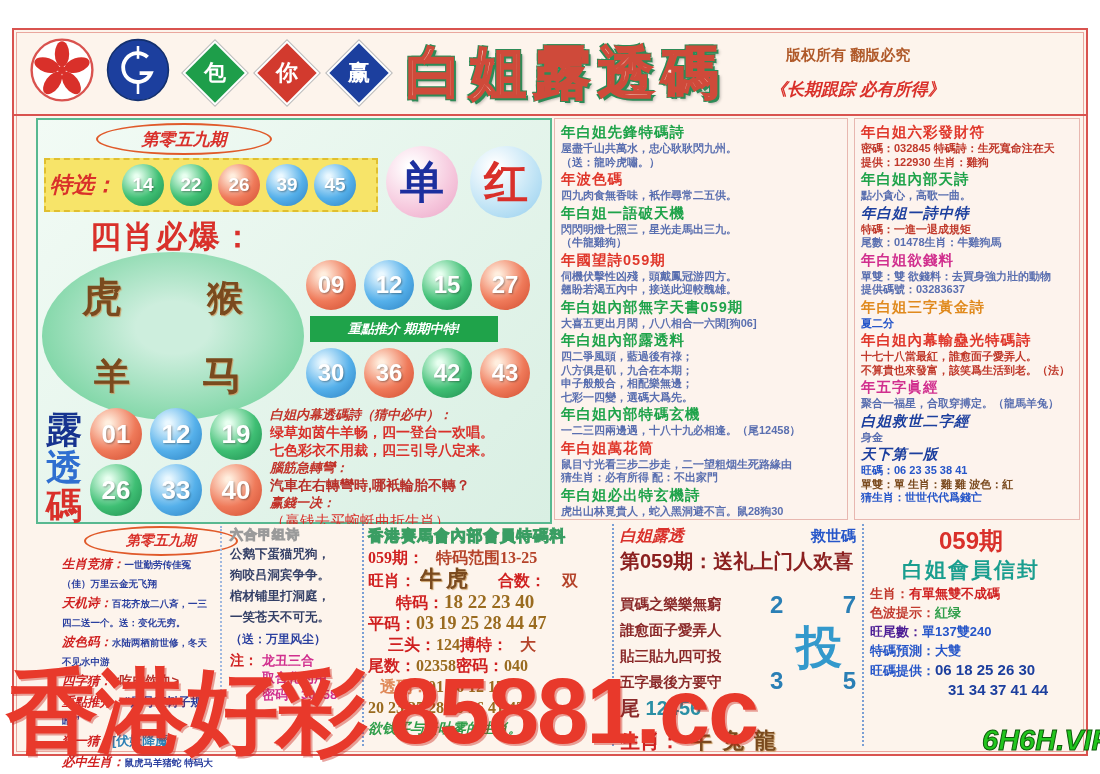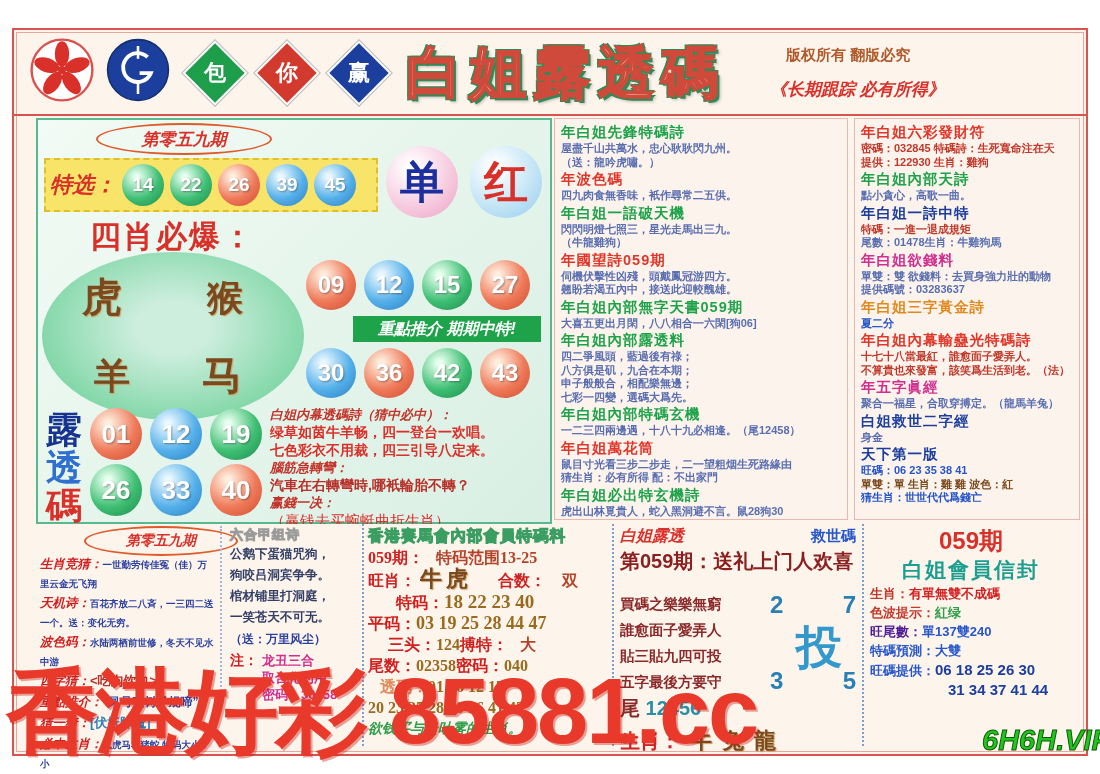--- a/index.html
+++ b/index.html
@@ -35,43 +35,43 @@
   .bg-b{background:radial-gradient(circle at 35% 30%,#eaf8ff 5%,#55b0ea 55%,#2a7fc0);}
   .b40{width:42px;height:42px;font-size:19px;}
   .b50{width:50px;height:50px;font-size:24px;}
   .b52{width:52px;height:52px;font-size:26px;}
   .dan-ball{position:absolute;left:348px;top:26px;width:72px;height:72px;border-radius:50%;background:radial-gradient(circle at 35% 30%,#fff 5%,#f6c8dd 60%,#eaa3c6);display:flex;align-items:center;justify-content:center;color:#1c2f9e;font-size:44px;font-weight:bold;}
   .hong-ball{position:absolute;left:432px;top:26px;width:72px;height:72px;border-radius:50%;background:radial-gradient(circle at 35% 30%,#fff 5%,#bfe3f5 60%,#93cdee);display:flex;align-items:center;justify-content:center;color:#d9302a;font-size:44px;font-weight:bold;}
   .sixiao{position:absolute;left:52px;top:96px;color:#d9302a;font-size:31px;font-weight:bold;letter-spacing:2px;}
   .ellipse{position:absolute;left:4px;top:132px;width:262px;height:168px;border-radius:50%;background:radial-gradient(ellipse at 50% 45%,#cdeedd 20%,#7fd6a6 75%,#5cc28c);}
   .animal-ch{position:absolute;color:#7a4a1e;font-weight:bold;text-shadow:1px 1px 1px #caa06a;font-family:"Liberation Serif",serif;}
   .row-balls{position:absolute;display:flex;gap:8px;}
-  .banner{position:absolute;left:272px;top:196px;width:188px;height:26px;background:#1fa34a;color:#fff;font-weight:bold;font-style:italic;font-size:16px;display:flex;align-items:center;justify-content:center;white-space:nowrap;margin-left:43px;}
+  .banner{position:absolute;left:272px;top:196px;width:188px;height:26px;background:#1fa34a;color:#fff;font-weight:bold;font-style:italic;font-size:13px;display:flex;align-items:center;justify-content:center;white-space:nowrap;}
   .lt-ch{position:absolute;left:8px;font-size:36px;font-weight:bold;font-family:"Liberation Serif",serif;}
   .poemblk{position:absolute;left:232px;top:286px;width:276px;}
   .pt{color:#c2332a;font-weight:bold;font-style:italic;font-size:13px;line-height:17px;}
   .pl{color:#d9302a;font-weight:bold;font-size:14px;line-height:18px;}
   .pl2{color:#b8302a;font-weight:bold;font-size:14px;line-height:18px;}
   .pl3{color:#d9302a;font-weight:normal;font-size:15px;line-height:19px;}
   
   .sec{margin-bottom:1px;}
   .sec-t{font-weight:bold;font-size:14.5px;line-height:19px;letter-spacing:1px;}
-  .t-green{color:#1fa34a;}.t-red{color:#e0372b;}.t-magenta{color:#d12f8e;}.t-orange{color:#e08a1e;}.t-navy{color:#1c3f9e;}
+  .t-green{color:#1fa34a;}.t-red{color:#e0372b;}.t-magenta{color:#d12f8e;}.t-orange{color:#e08a1e;}.t-navy{color:#1c3f9e;font-style:italic;}
   .sec-l{font-weight:bold;font-size:11px;line-height:13.5px;}
   .lc-blue{color:#5a6fb0;}.lc-red{color:#c0392b;}.lc-navy{color:#2656c9;}
   .inline-animals{color:#7a4a1e;}
   
   .bp{position:absolute;top:494px;height:222px;box-sizing:border-box;background:#fdf4ec;}
   .bpA{left:22px;width:328px;border-right:2px dotted #7a9fd4;}
   .bpB{left:350px;width:250px;border-right:2px dotted #7a9fd4;padding:2px 4px;}
   .bpC{left:600px;width:250px;border-right:2px dotted #7a9fd4;padding:2px 6px;}
   .bpD{left:850px;width:214px;padding:2px 6px;}
   .a-oval{position:absolute;left:48px;top:2px;width:150px;height:26px;border:2px solid #e05a2a;border-radius:50%;display:flex;align-items:center;justify-content:center;color:#d9302a;font-weight:bold;font-style:italic;font-size:14px;font-family:"Liberation Serif",serif;}
   .a-col1{position:absolute;left:4px;top:30px;width:176px;}
-  .a-row{margin-bottom:2px;}
+  .a-row{margin-bottom:2px;margin-left:22px;}
   .a-lab{color:#d02020;font-weight:bold;font-style:italic;font-size:12.5px;font-family:"Liberation Serif",serif;}
   .a-txt{color:#2a3f9f;font-weight:bold;font-size:9.5px;line-height:11px;}
   .a-col2{position:absolute;left:184px;top:2px;width:140px;border-left:2px dotted #9fb8e0;padding-left:8px;box-sizing:border-box;}
   .a2-hdr{color:#eeeeee;-webkit-text-stroke:1px #9a9a9a;font-weight:bold;font-size:13px;letter-spacing:1px;}
   .a2-line{color:#333f66;font-weight:bold;font-size:12.5px;line-height:21px;}
   .a2-send{color:#2a3f9f;font-weight:bold;font-size:12px;line-height:22px;}
   .a2-note{display:flex;gap:4px;margin-top:2px;}
   .a2-notelab{color:#d02020;font-weight:bold;font-size:14px;}
   .a2-noteln{color:#d12f8e;font-weight:bold;font-size:13px;line-height:17px;}
   .b-hdr{color:#cfeadb;-webkit-text-stroke:1px #3a9e63;font-weight:bold;font-size:15.5px;letter-spacing:1px;white-space:nowrap;}

